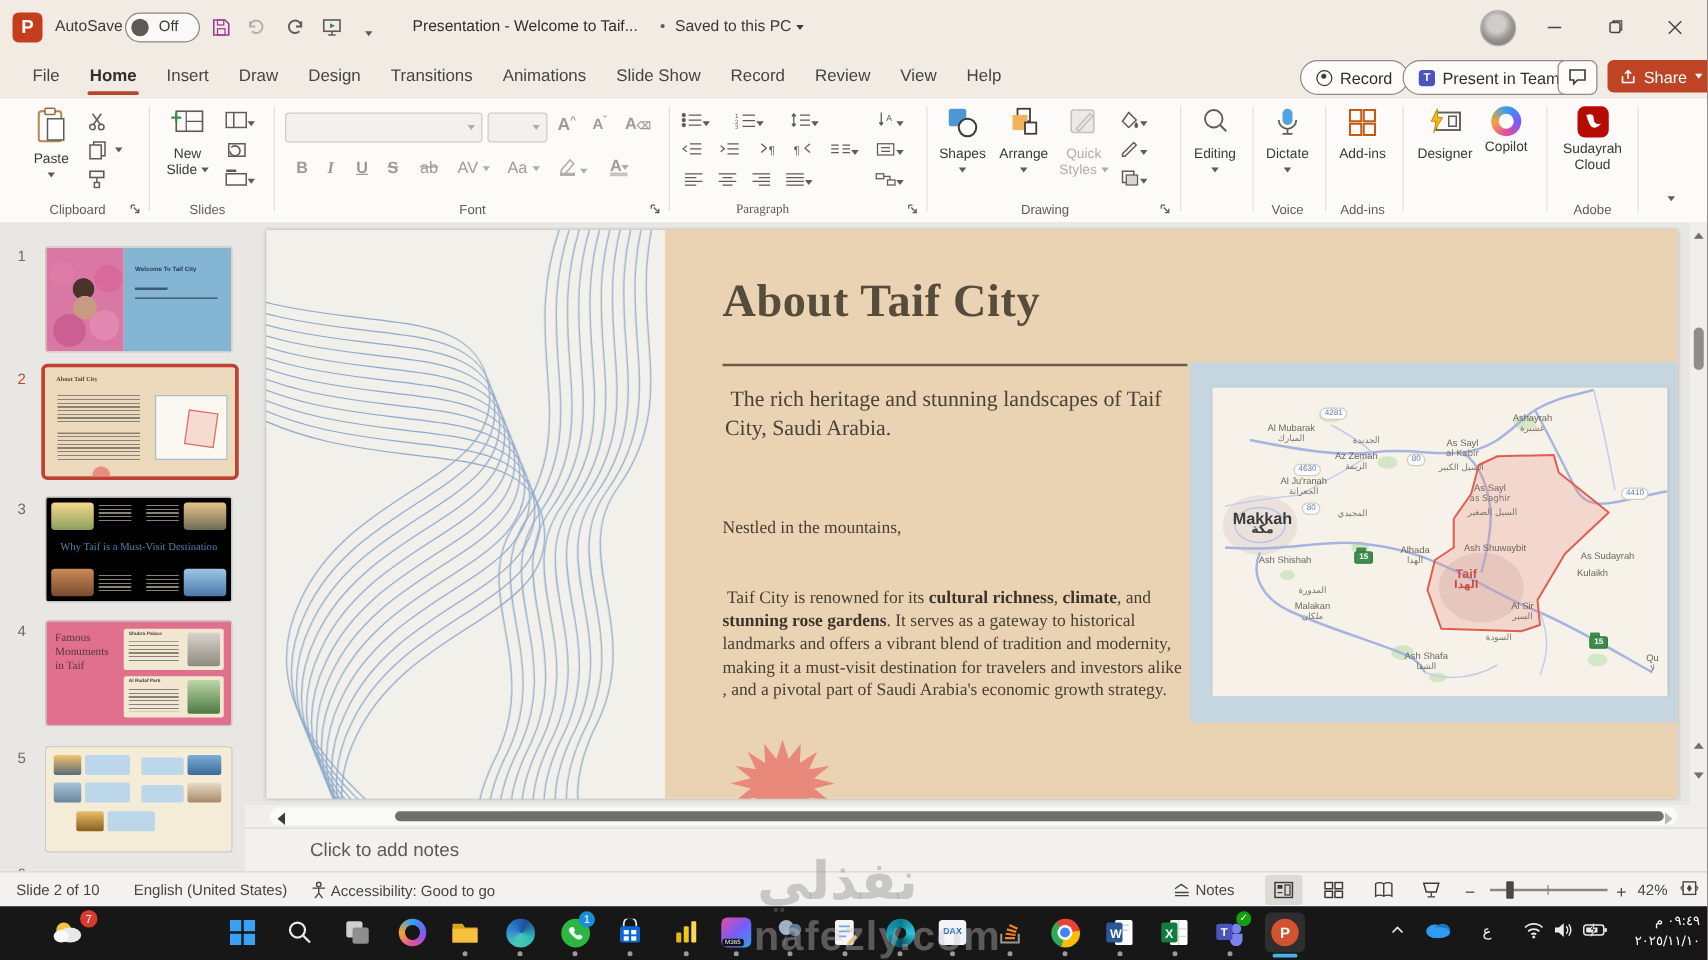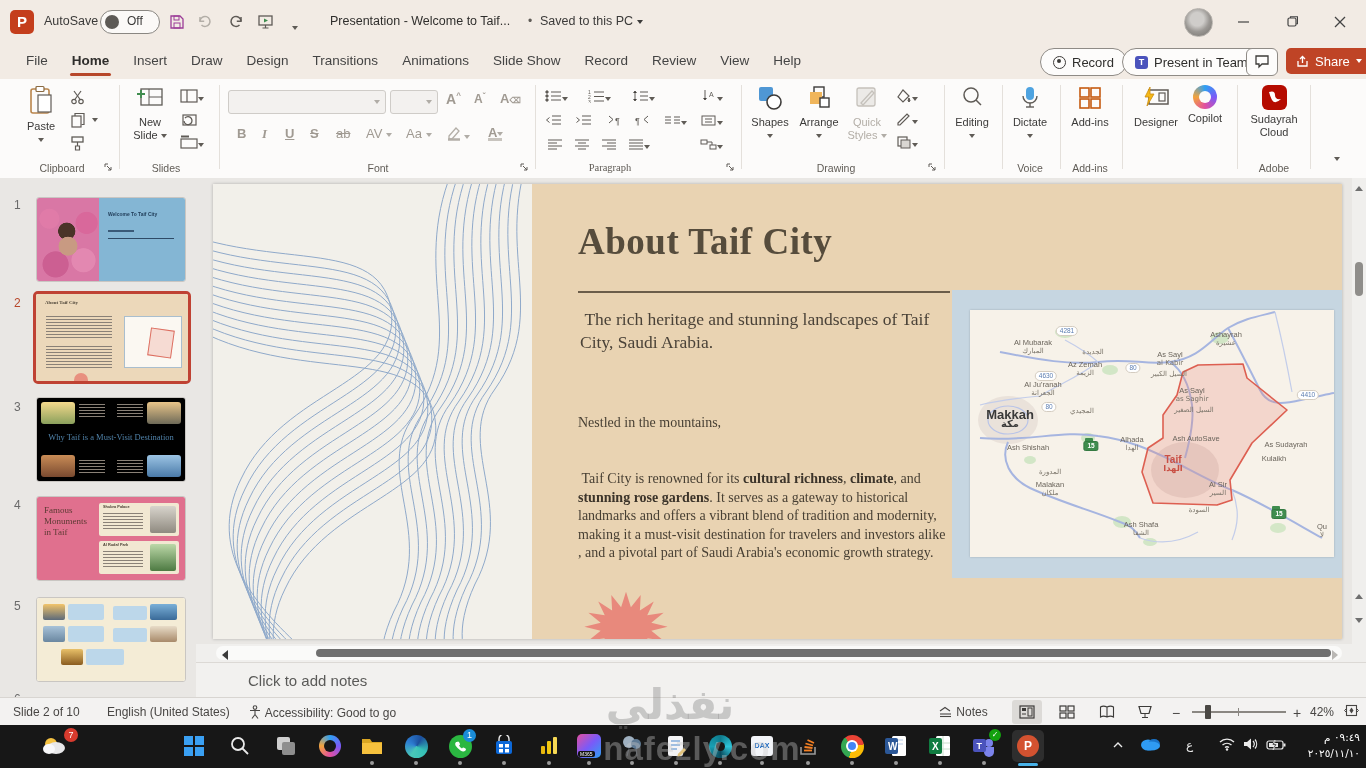--- a/index.html
+++ b/index.html
@@ -727,21 +727,21 @@
                 <div class="ar">as Saghir</div>
               </div>
               <div class="mlabel" style="left: 224px; top: 96px;">
                 <div class="ar">السيل الصغير</div>
               </div>
               <div class="mlabel" style="left: 256px; top: 20px;">
                 <div class="">Ashayrah</div>
                 <div class="ar">عشيرة</div>
               </div>
               <div class="mlabel" style="left: 226px; top: 124px;">
-                <div class="">Ash AutoSave</div>
+                <div class="">Ash Shuwaybit</div>
               </div>
               <div class="mlabel" style="left: 162px; top: 125px;">
                 <div class="">Alhada</div>
                 <div class="ar">الهدا</div>
               </div>
               <div class="mlabel red" style="left: 203px; top: 145px;">
                 <div class="">Taif</div>
                 <div class="ar">الهدا</div>
               </div>
               <div class="mlabel" style="left: 316px; top: 130px;">

